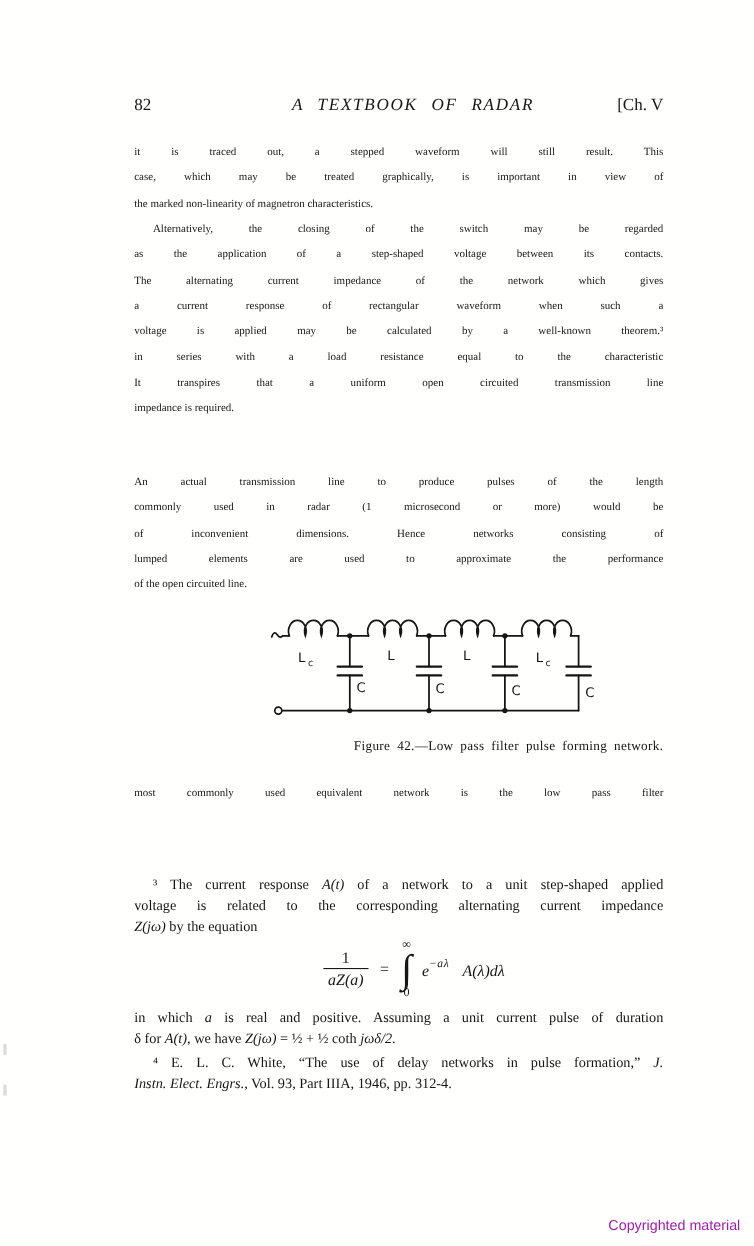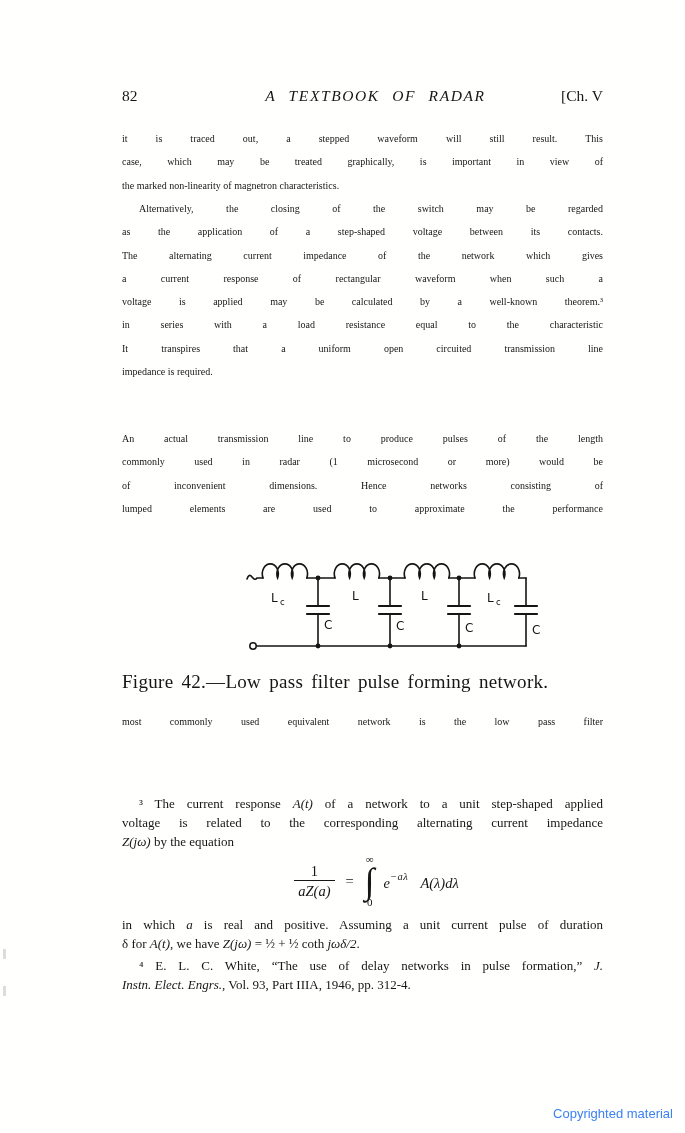--- a/index.html
+++ b/index.html
@@ -25,21 +25,21 @@
   .tline.last   { text-align-last:left; }
   .tline.indent { padding-left:17px; }
   .it { font-style:italic; }
   .bd { font-weight:bold; }
 
   .body-text { font-size:10px; line-height:23.3px; }
   .fn-text   { font-size:13px;   line-height:19px; }
 
   .heading { font-size:16.5px; font-weight:bold; letter-spacing:.2px; white-space:nowrap; }
 
-  .caption { font-size:19px; text-align:left; letter-spacing:.3px; word-spacing:3px; }
+  .caption { font-size:12px; text-align:right; letter-spacing:.3px; word-spacing:3px; }
 
   
   .fig { position:absolute; left:245px; top:562px; width:300px; height:95px; }
   .fig svg { display:block; }
   .clabel { font-family:"DejaVu Sans",sans-serif; font-size:12px; fill:#141414; }
   .clabel-sub { font-family:"DejaVu Sans",sans-serif; font-size:8.5px; fill:#141414; }
 
   
   .equation { position:absolute; left:122px; width:481px; top:849px; height:64px;
               display:flex; align-items:center; justify-content:center; gap:9px;
@@ -50,21 +50,21 @@
   .eq { margin:0 2px; }
   .integral { display:inline-flex; flex-direction:column; align-items:center; line-height:1; }
   .lim { font-size:11px; line-height:1; }
   .int-glyph { font-size:36px; line-height:.9; font-style:italic; }
   .integrand { white-space:nowrap; }
   .integrand sup { font-size:10.5px; vertical-align:8px; font-style:italic; letter-spacing:.5px; }
   .integrand .rest { margin-left:12px; }
 
   
   .watermark { position:absolute; right:12px; top:1106px; font-family:"Liberation Sans",sans-serif;
-               font-size:13px; color:#3b82f6; }
+               font-size:13px; color:#a21caf; }
   .artifact { position:absolute; left:3px; width:3px; background:#dcdcdc; }
   .a1 { top:949px; height:10px; }
   .a2 { top:986px; height:10px; }
 </style>
 </head>
 <body>
 
 <div class="page">
 
   <header class="pagehead">
@@ -89,20 +89,21 @@
       <div class="tline"><span>It transpires that a uniform open circuited transmission line</span></div>
       <div class="tline last"><span>impedance is required.</span></div>
     </div>
 
 
   <div class="col body-text" style="top:427px">
       <div class="tline"><span>An actual transmission line to produce pulses of the length</span></div>
       <div class="tline"><span>commonly used in radar (1 microsecond or more) would be</span></div>
       <div class="tline"><span>of inconvenient dimensions.  Hence networks consisting of</span></div>
       <div class="tline"><span>lumped elements are used to approximate the performance</span></div>
+      <div class="tline last"><span>of the open circuited line.</span></div>
     </div>
 
   <div class="fig">
     <svg viewBox="0 0 300 95" width="300" height="95">
       <g stroke="#151515" stroke-width="1.6" fill="none" stroke-linecap="round">
 
         <path d="M2 17 q2 -6 5 -2 t5 1 L18 16"></path>
 
         <path d="M18 16 a8 10 0 1 1 14.6 0 a8 10 0 1 1 14.6 0 a8 10 0 1 1 14.6 0"></path>
         <path d="M90 16 a8 10 0 1 1 14.6 0 a8 10 0 1 1 14.6 0 a8 10 0 1 1 14.6 0"></path>

